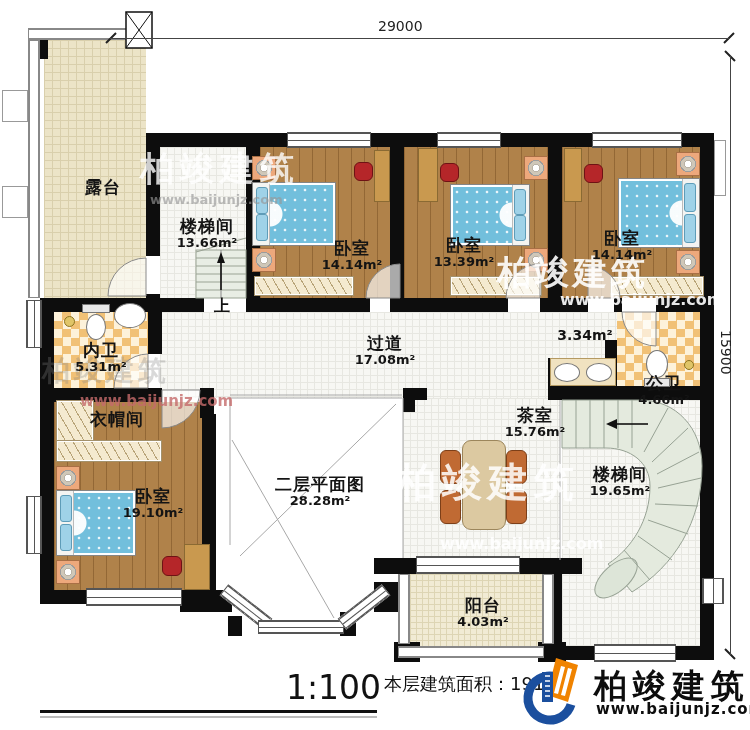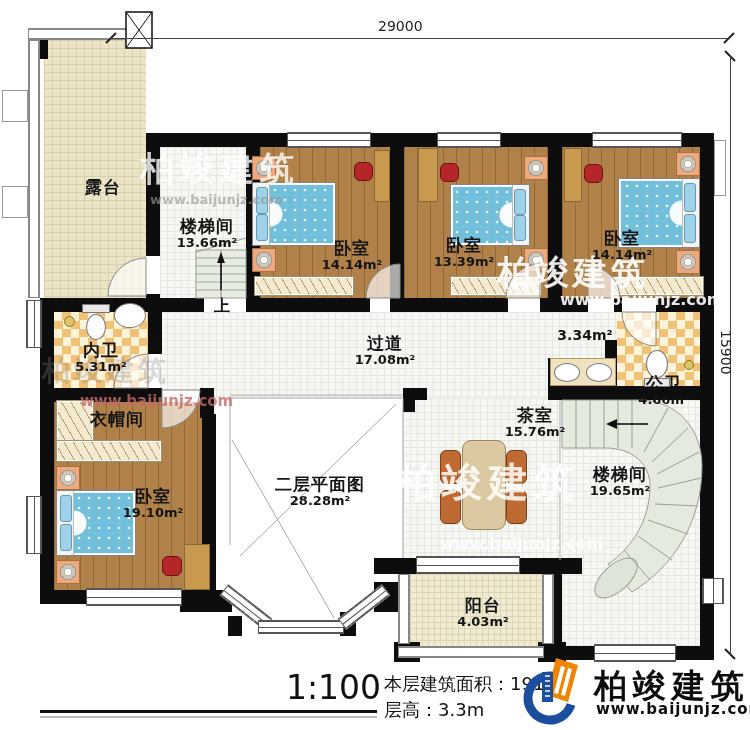--- a/index.html
+++ b/index.html
@@ -316,21 +316,20 @@
   <div class="lbl" style="left:483px;top:596px;">
       <div class="nm">阳台</div>
       <div class="ar">4.03m²</div>
     </div>
   <div class="up" style="left:214px;top:296px;">上</div>
 
   <div class="tb-scale" style="left:286px;top:668px;">1:100</div>
   <div class="tb-line1" style="left:40px;top:710px;width:337px;height:3px;"></div>
   <div class="tb-line2" style="left:40px;top:716px;width:337px;height:2px;"></div>
   <div class="tb-info" style="left:384px;top:672px;">本层建筑面积：191.5</div>
-  <div class="tb-info" style="left:384px;top:698px;">层高：3.3m</div>
 
   <svg class="overlay" style="left:516px;top:656px;" width="76" height="74" viewBox="0 0 76 74">
     <circle cx="34" cy="42" r="22" fill="none" stroke="#1b4f9e" stroke-width="9" stroke-dasharray="100 40" stroke-dashoffset="-18" transform="rotate(-30 34 42)"></circle>
     <path d="M40,2 L62,9 L52,46 L31,39 Z" fill="#f08300"></path>
     <path d="M45,10 L49,11 L42,38 L38,37 Z M52,12 L56,13 L49,40 L45,39 Z" fill="#fff"></path>
     <rect x="26" y="16" width="11" height="30" fill="#1b4f9e"></rect>
     <path d="M29,20h5M29,25h5M29,30h5M29,35h5M29,40h5" stroke="#fff" stroke-width="1.5"></path>
   </svg>
   <div class="logo-name" style="left:594px;top:664px;">柏竣建筑</div>
   <div class="logo-url" style="left:596px;top:700px;">www.baijunjz.com</div>

